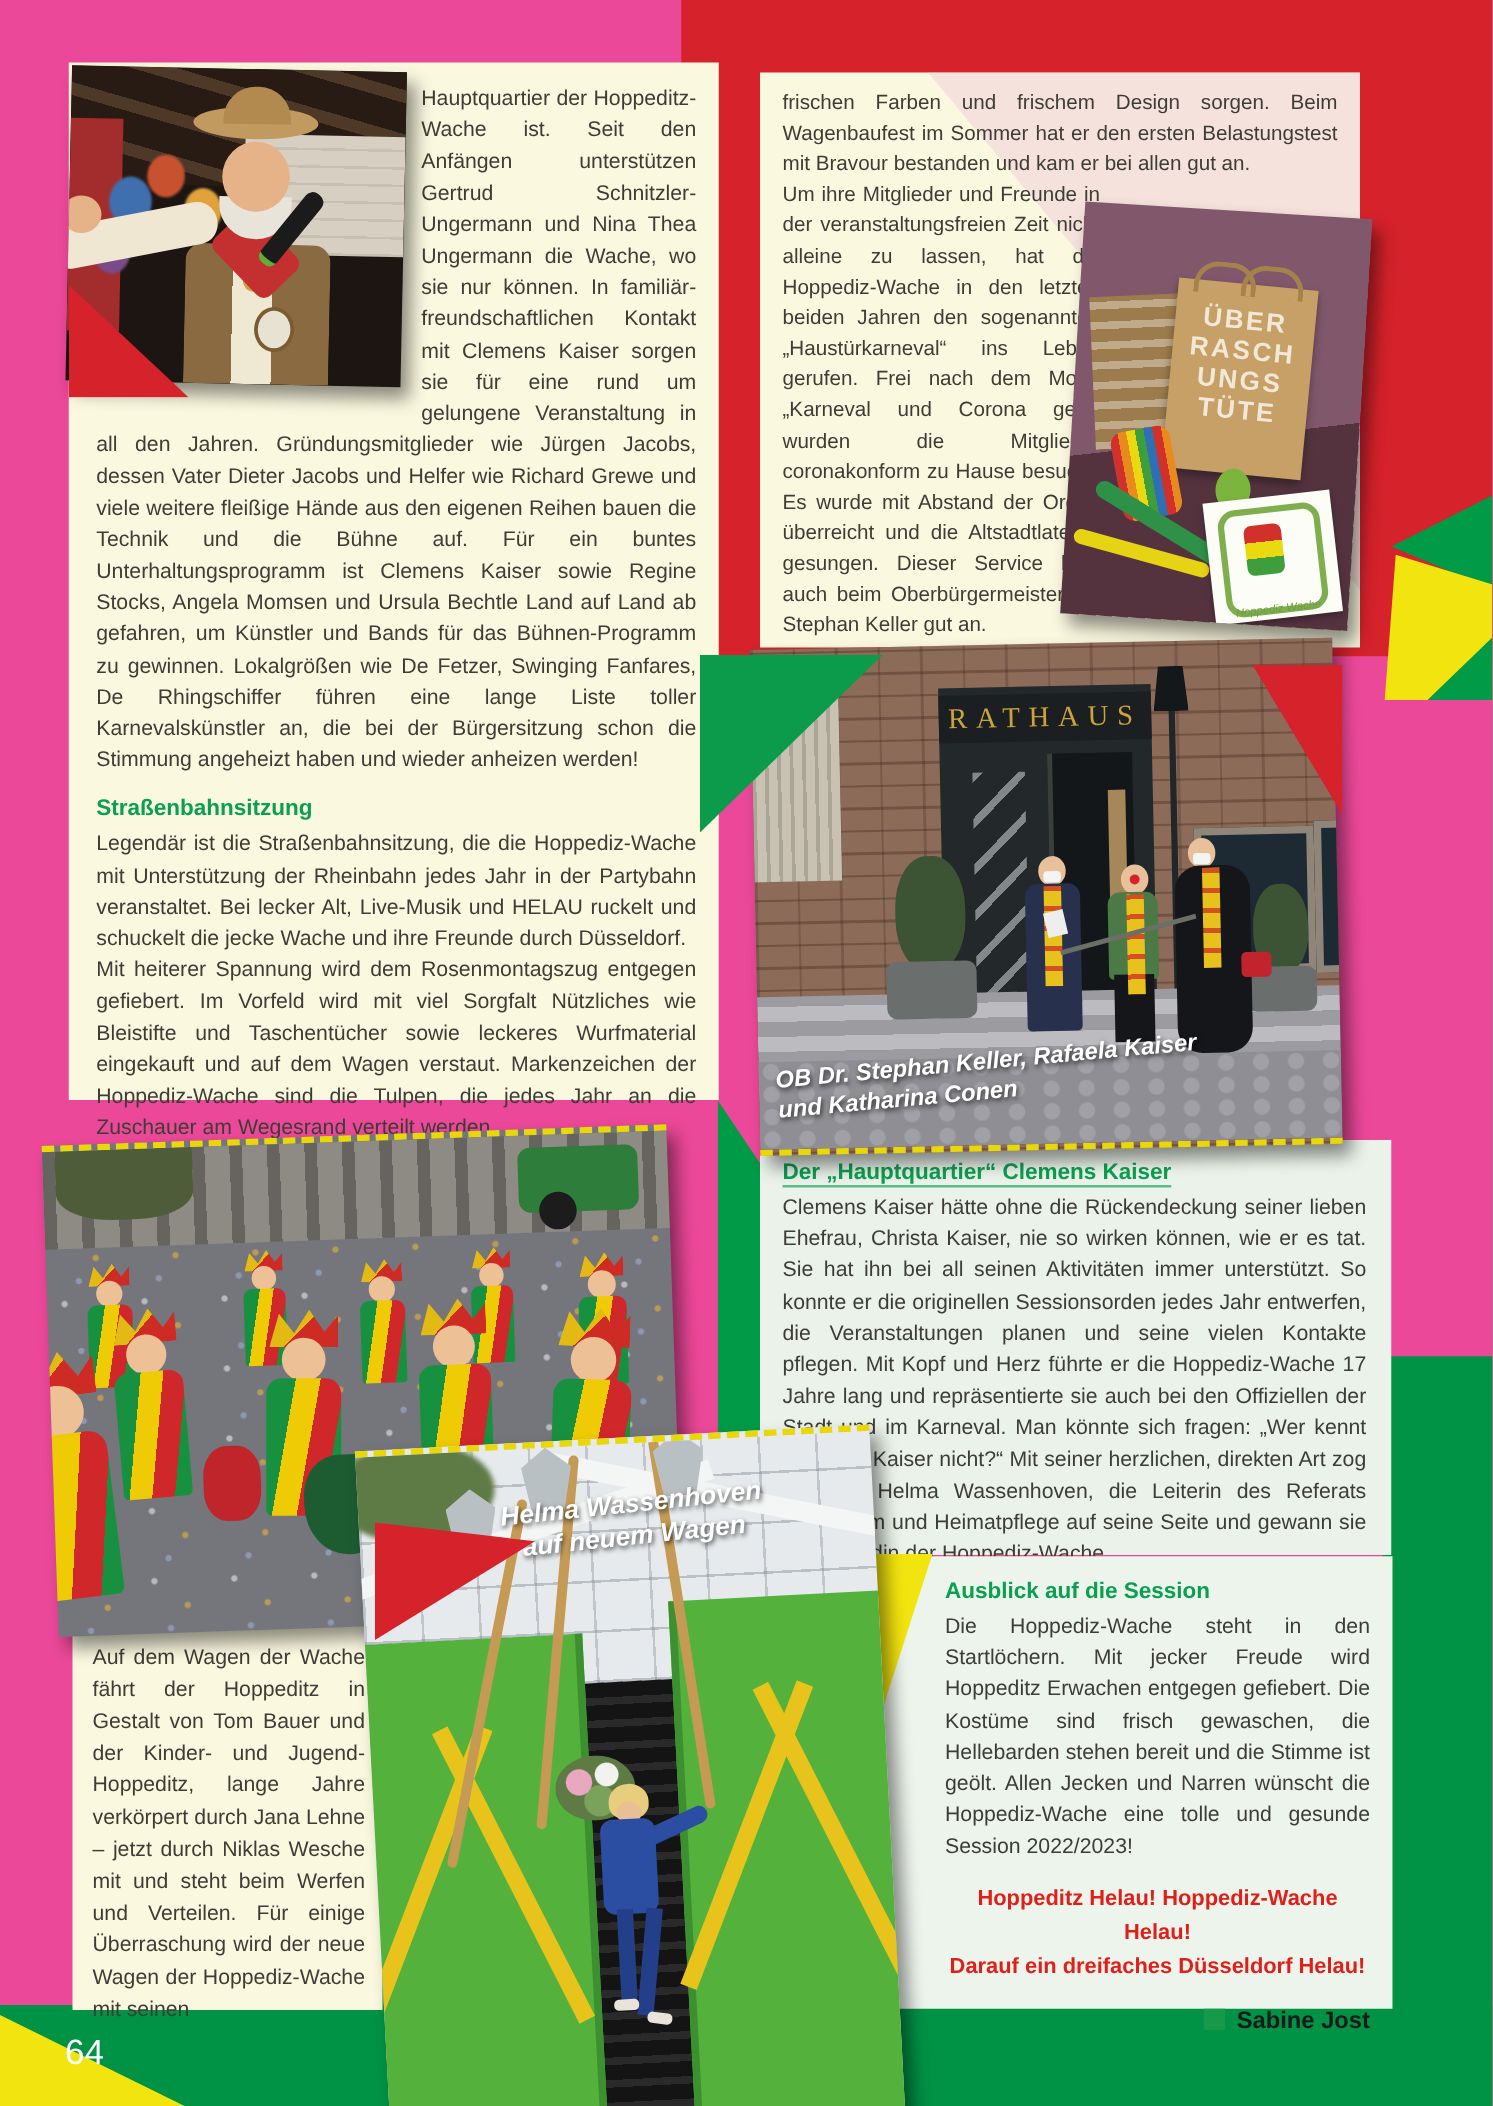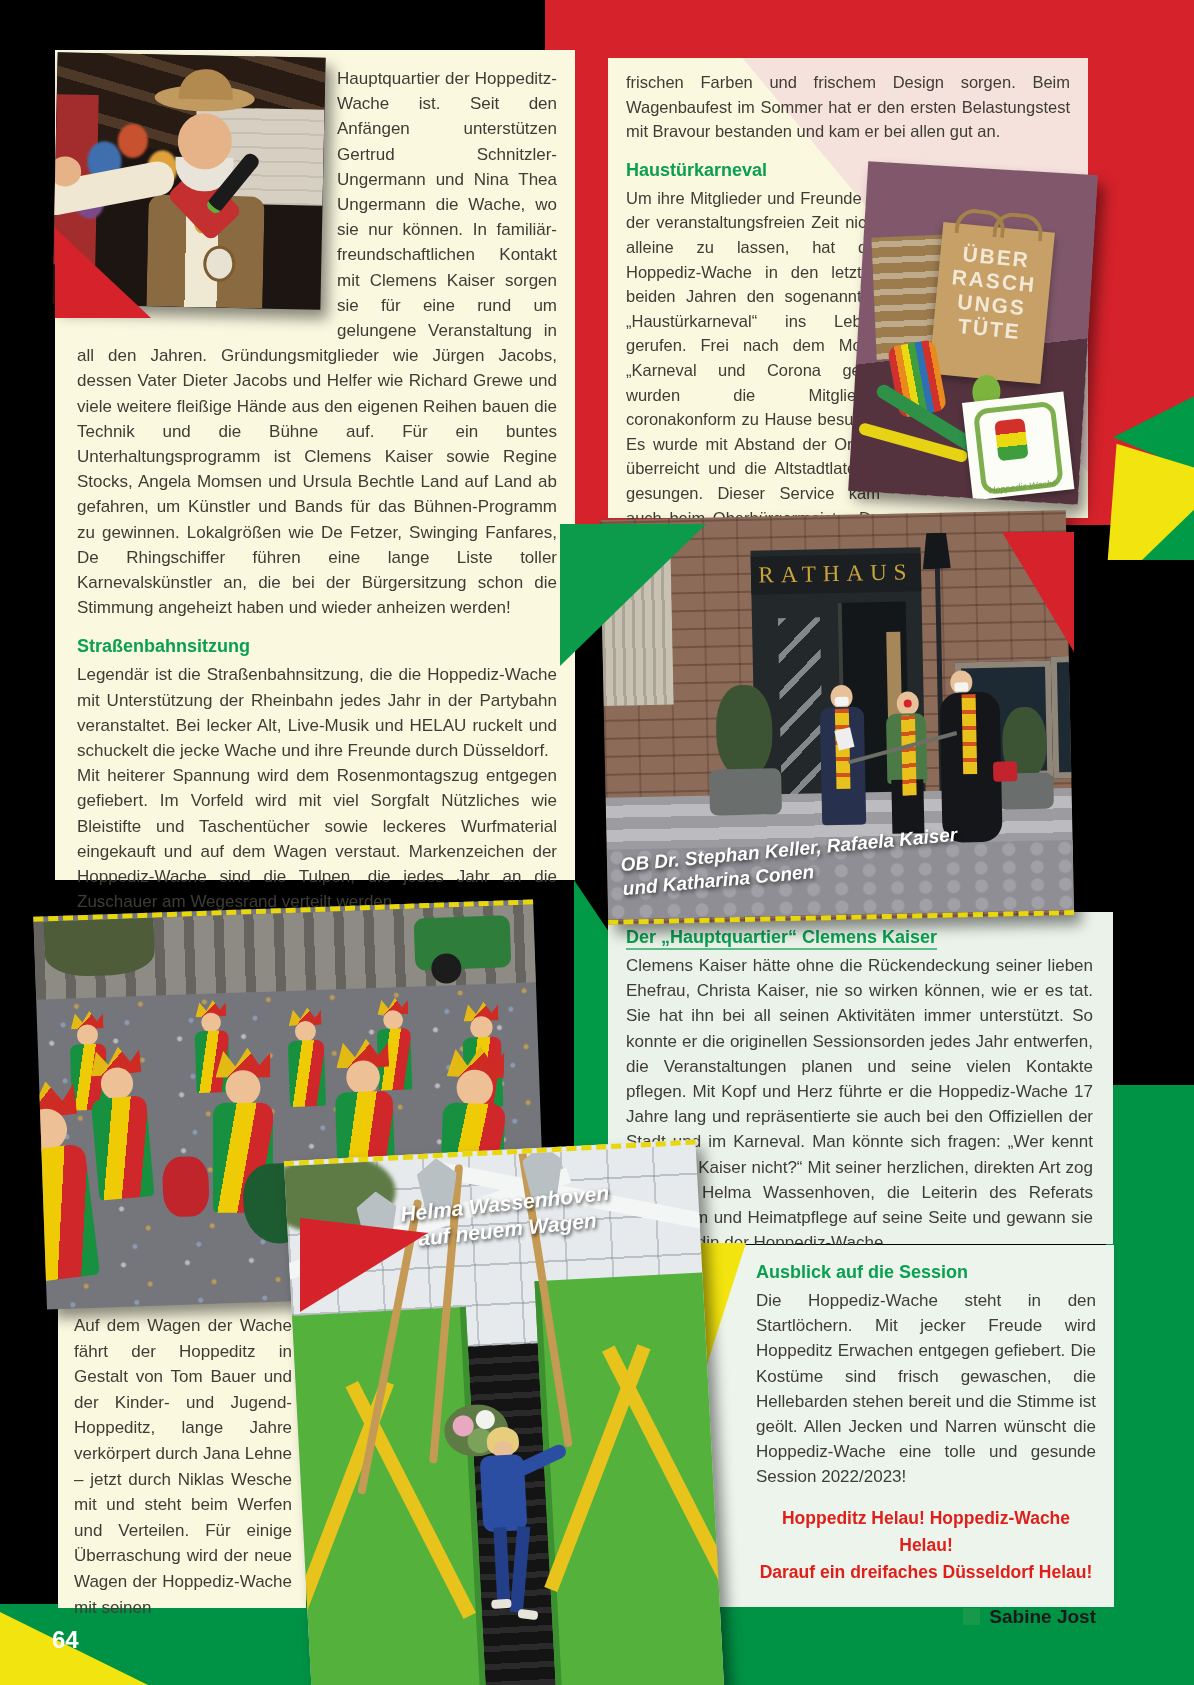--- a/index.html
+++ b/index.html
@@ -1,17 +1,17 @@
 <!DOCTYPE html>
 <html><head>
 <meta charset="utf-8">
 <style>
   html,body{margin:0;padding:0;background:#888;}
   .page{position:relative;width:1194px;height:1685px;overflow:hidden;
-        background:#000000;font-family:"Liberation Sans",sans-serif;}
+        background:#ec4899;font-family:"Liberation Sans",sans-serif;}
   .abs{position:absolute;}
   
   .red-top{left:545px;top:0;width:649px;height:525px;background:#d5222b;z-index:0;}
   .green-wedge-r{left:1108px;top:393px;width:86px;height:82px;background:#019a46;
       clip-path:polygon(100% 4%,100% 96%,6% 54%);z-index:0;}
   .yellow-wedge-r{left:1106px;top:428px;width:88px;height:132px;background:#f2e40e;
       clip-path:polygon(12% 12%,100% 30%,100% 100%,2% 100%);z-index:0;}
   .green-corner-r{left:1142px;top:503px;width:52px;height:57px;background:#019a46;
       clip-path:polygon(100% 12%,100% 100%,0 100%);z-index:0;}
   .green-band-mid{left:574px;top:880px;width:40px;height:372px;background:#019a46;
@@ -51,21 +51,21 @@
   .box-mint1 h3 span{border-bottom:2px solid rgba(10,160,80,.65);padding-bottom:1px;}
   .box-mint2{left:688px;top:1245px;width:426px;height:362px;background:#edf4ec;
       padding:16px 18px 0 68px;box-sizing:border-box;}
   .helau{margin-top:15px;text-align:center;color:#e01f1a;font-weight:bold;
       font-size:17.5px;line-height:27px;}
   .author-row{margin-top:20px;text-align:right;font-weight:bold;font-size:19px;color:#1a1a1a;}
   .green-square{display:inline-block;width:17px;height:17px;background:#169a4a;
       margin-right:9px;vertical-align:-2px;}
   .box-wagen{left:58px;top:1298px;width:248px;height:310px;padding:15px 14px 0 16px;box-sizing:border-box;}
   .box-wagen p{font-size:17px;line-height:25.6px;}
-  .pagenum{left:52px;top:1626px;color:#fff;font-size:24px;font-weight:bold;z-index:5;}
+  .pagenum{left:52px;top:1626px;color:#fff;font-size:28px;font-weight:normal;z-index:5;}
   
   .photo{z-index:3;box-shadow:7px 9px 14px rgba(0,0,0,.45);overflow:hidden;}
   .cap{position:absolute;color:#fff;font-weight:bold;font-style:italic;
       text-shadow:1px 2px 4px rgba(0,0,0,.7);z-index:6;}
   
   .ph-singer{left:55px;top:55px;width:268px;height:252px;transform:rotate(1.2deg);background:#1c1512;}
   .sg-ceil{left:0;top:0;width:100%;height:94px;
       background:repeating-linear-gradient(15deg,#4e3827 0 10px,#281b13 10px 34px);}
   .sg-tile{right:0;top:52px;width:128px;height:96px;background:#d7d0c2;
       background-image:repeating-linear-gradient(0deg,rgba(0,0,0,.08) 0 2px,transparent 2px 14px);}
@@ -237,21 +237,20 @@
     <p>Hauptquartier der Hoppeditz-Wache ist. Seit den Anfängen unterstützen Gertrud Schnitzler-Ungermann und Nina Thea Ungermann die Wache, wo sie nur können. In familiär-freundschaftlichen Kontakt mit Clemens Kaiser sorgen sie für eine rund um gelungene Veranstaltung in all den Jahren. Gründungsmitglieder wie Jürgen Jacobs, dessen Vater Dieter Jacobs und Helfer wie Richard Grewe und viele weitere fleißige Hände aus den eigenen Reihen bauen die Technik und die Bühne auf. Für ein buntes Unterhaltungsprogramm ist Clemens Kaiser sowie Regine Stocks, Angela Momsen und Ursula Bechtle Land auf Land ab gefahren, um Künstler und Bands für das Bühnen-Programm zu gewinnen. Lokalgrößen wie De Fetzer, Swinging Fanfares, De Rhingschiffer führen eine lange Liste toller Karnevalskünstler an, die bei der Bürgersitzung schon die Stimmung angeheizt haben und wieder anheizen werden!</p>
     <h3>Straßenbahnsitzung</h3>
     <p>Legendär ist die Straßenbahnsitzung, die die Hoppediz-Wache mit Unterstützung der Rheinbahn jedes Jahr in der Partybahn veranstaltet. Bei lecker Alt, Live-Musik und HELAU ruckelt und schuckelt die jecke Wache und ihre Freunde durch Düsseldorf.</p>
     <p>Mit heiterer Spannung wird dem Rosenmontagszug entgegen gefiebert. Im Vorfeld wird mit viel Sorgfalt Nützliches wie Bleistifte und Taschentücher sowie leckeres Wurfmaterial eingekauft und auf dem Wagen verstaut. Markenzeichen der Hoppediz-Wache sind die Tulpen, die jedes Jahr an die Zuschauer am Wegesrand verteilt werden.</p>
   </div>
 
   <div class="abs box box-rt">
     <div class="pink-tri"></div>
     <div class="inner">
       <p>frischen Farben und frischem Design sorgen. Beim Wagenbaufest im Sommer hat er den ersten Belastungstest mit Bravour bestanden und kam er bei allen gut an.</p>
-      <h3>Haustürkarneval</h3>
       <p class="p-haustuer">Um ihre Mitglieder und Freunde in der veranstaltungsfreien Zeit nicht alleine zu lassen, hat die Hoppediz-Wache in den letzten beiden Jahren den sogenannten „Haustürkarneval“ ins Leben gerufen. Frei nach dem Motto „Karneval und Corona geht“ wurden die Mitglieder coronakonform zu Hause besucht. Es wurde mit Abstand der Orden überreicht und die Altstadtlaterne gesungen. Dieser Service kam auch beim Oberbürgermeister Dr. Stephan Keller gut an.</p>
     </div>
   </div>
 
   <div class="abs box box-mint1">
     <h3 style="margin-top:0"><span>Der „Hauptquartier“ Clemens Kaiser</span></h3>
     <p>Clemens Kaiser hätte ohne die Rückendeckung seiner lieben Ehefrau, Christa Kaiser, nie so wirken können, wie er es tat. Sie hat ihn bei all seinen Aktivitäten immer unterstützt. So konnte er die originellen Sessionsorden jedes Jahr entwerfen, die Veranstaltungen planen und seine vielen Kontakte pflegen. Mit Kopf und Herz führte er die Hoppediz-Wache 17 Jahre lang und repräsentierte sie auch bei den Offiziellen der Stadt und im Karneval. Man könnte sich fragen: „Wer kennt Clemens Kaiser nicht?“ Mit seiner herzlichen, direkten Art zog er auch Helma Wassenhoven, die Leiterin des Referats Brauchtum und Heimatpflege auf seine Seite und gewann sie als Freundin der Hoppediz-Wache.</p>
   </div>
 
   <div class="abs box box-mint2">

